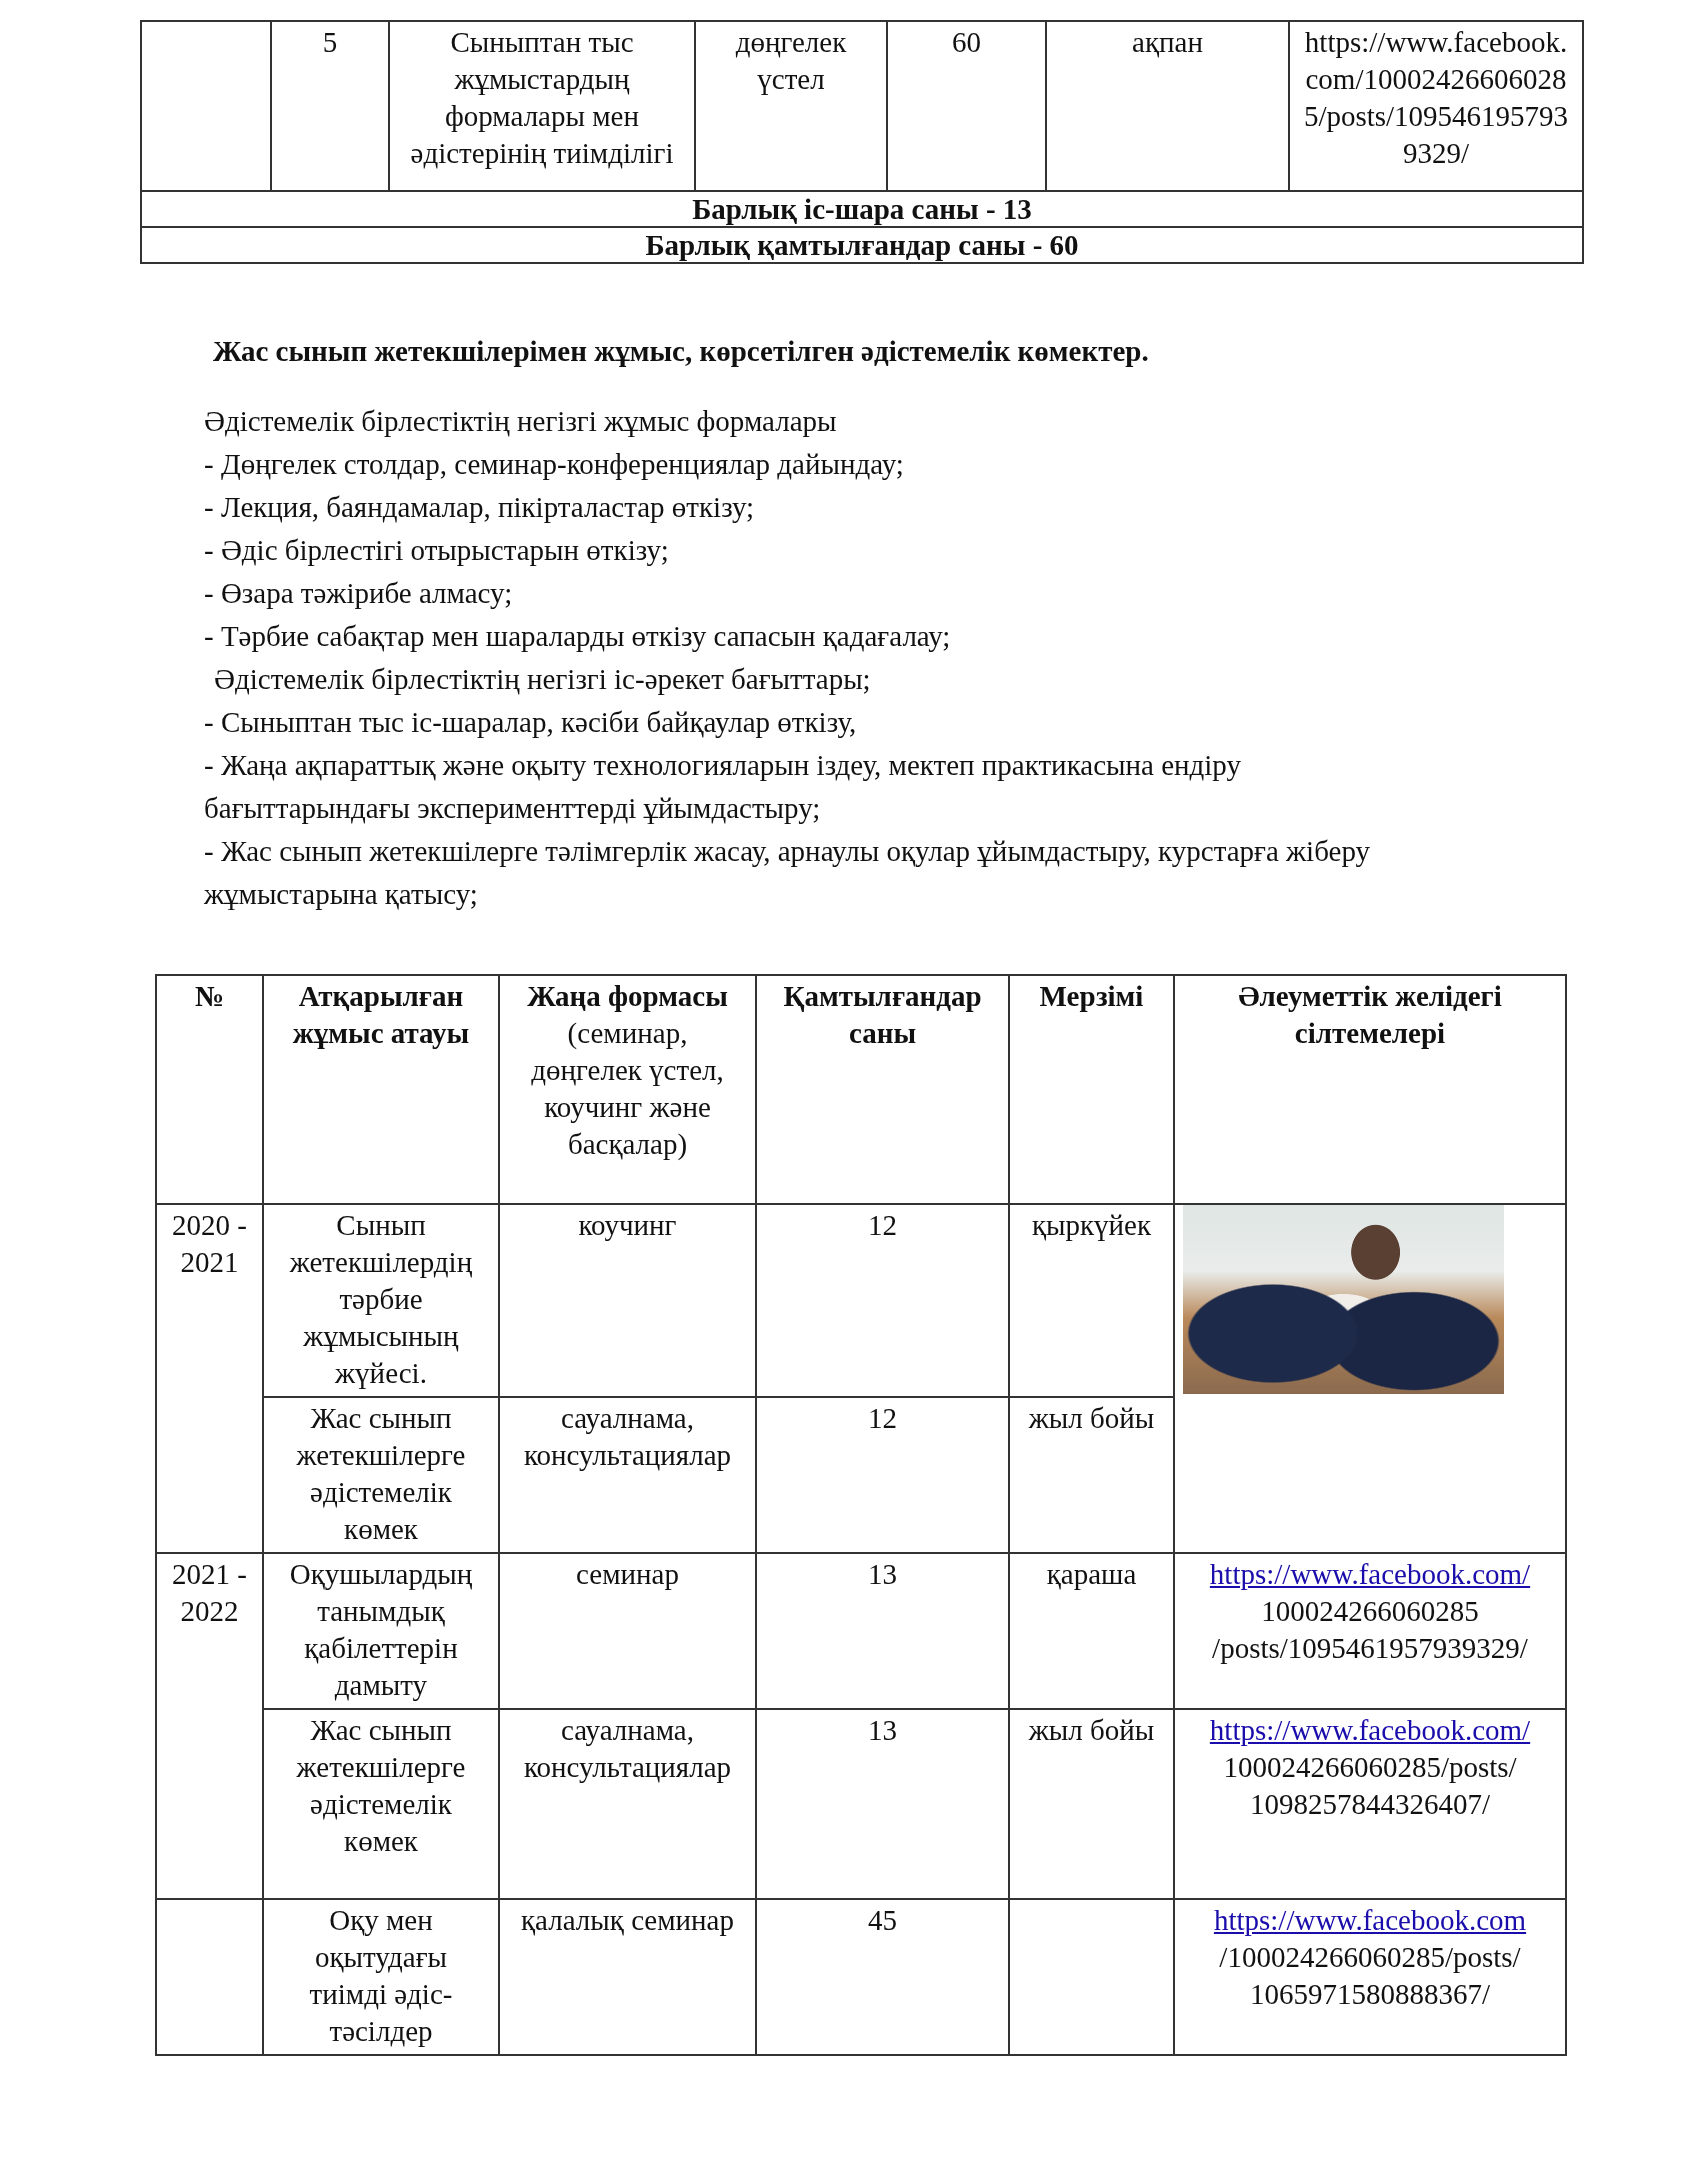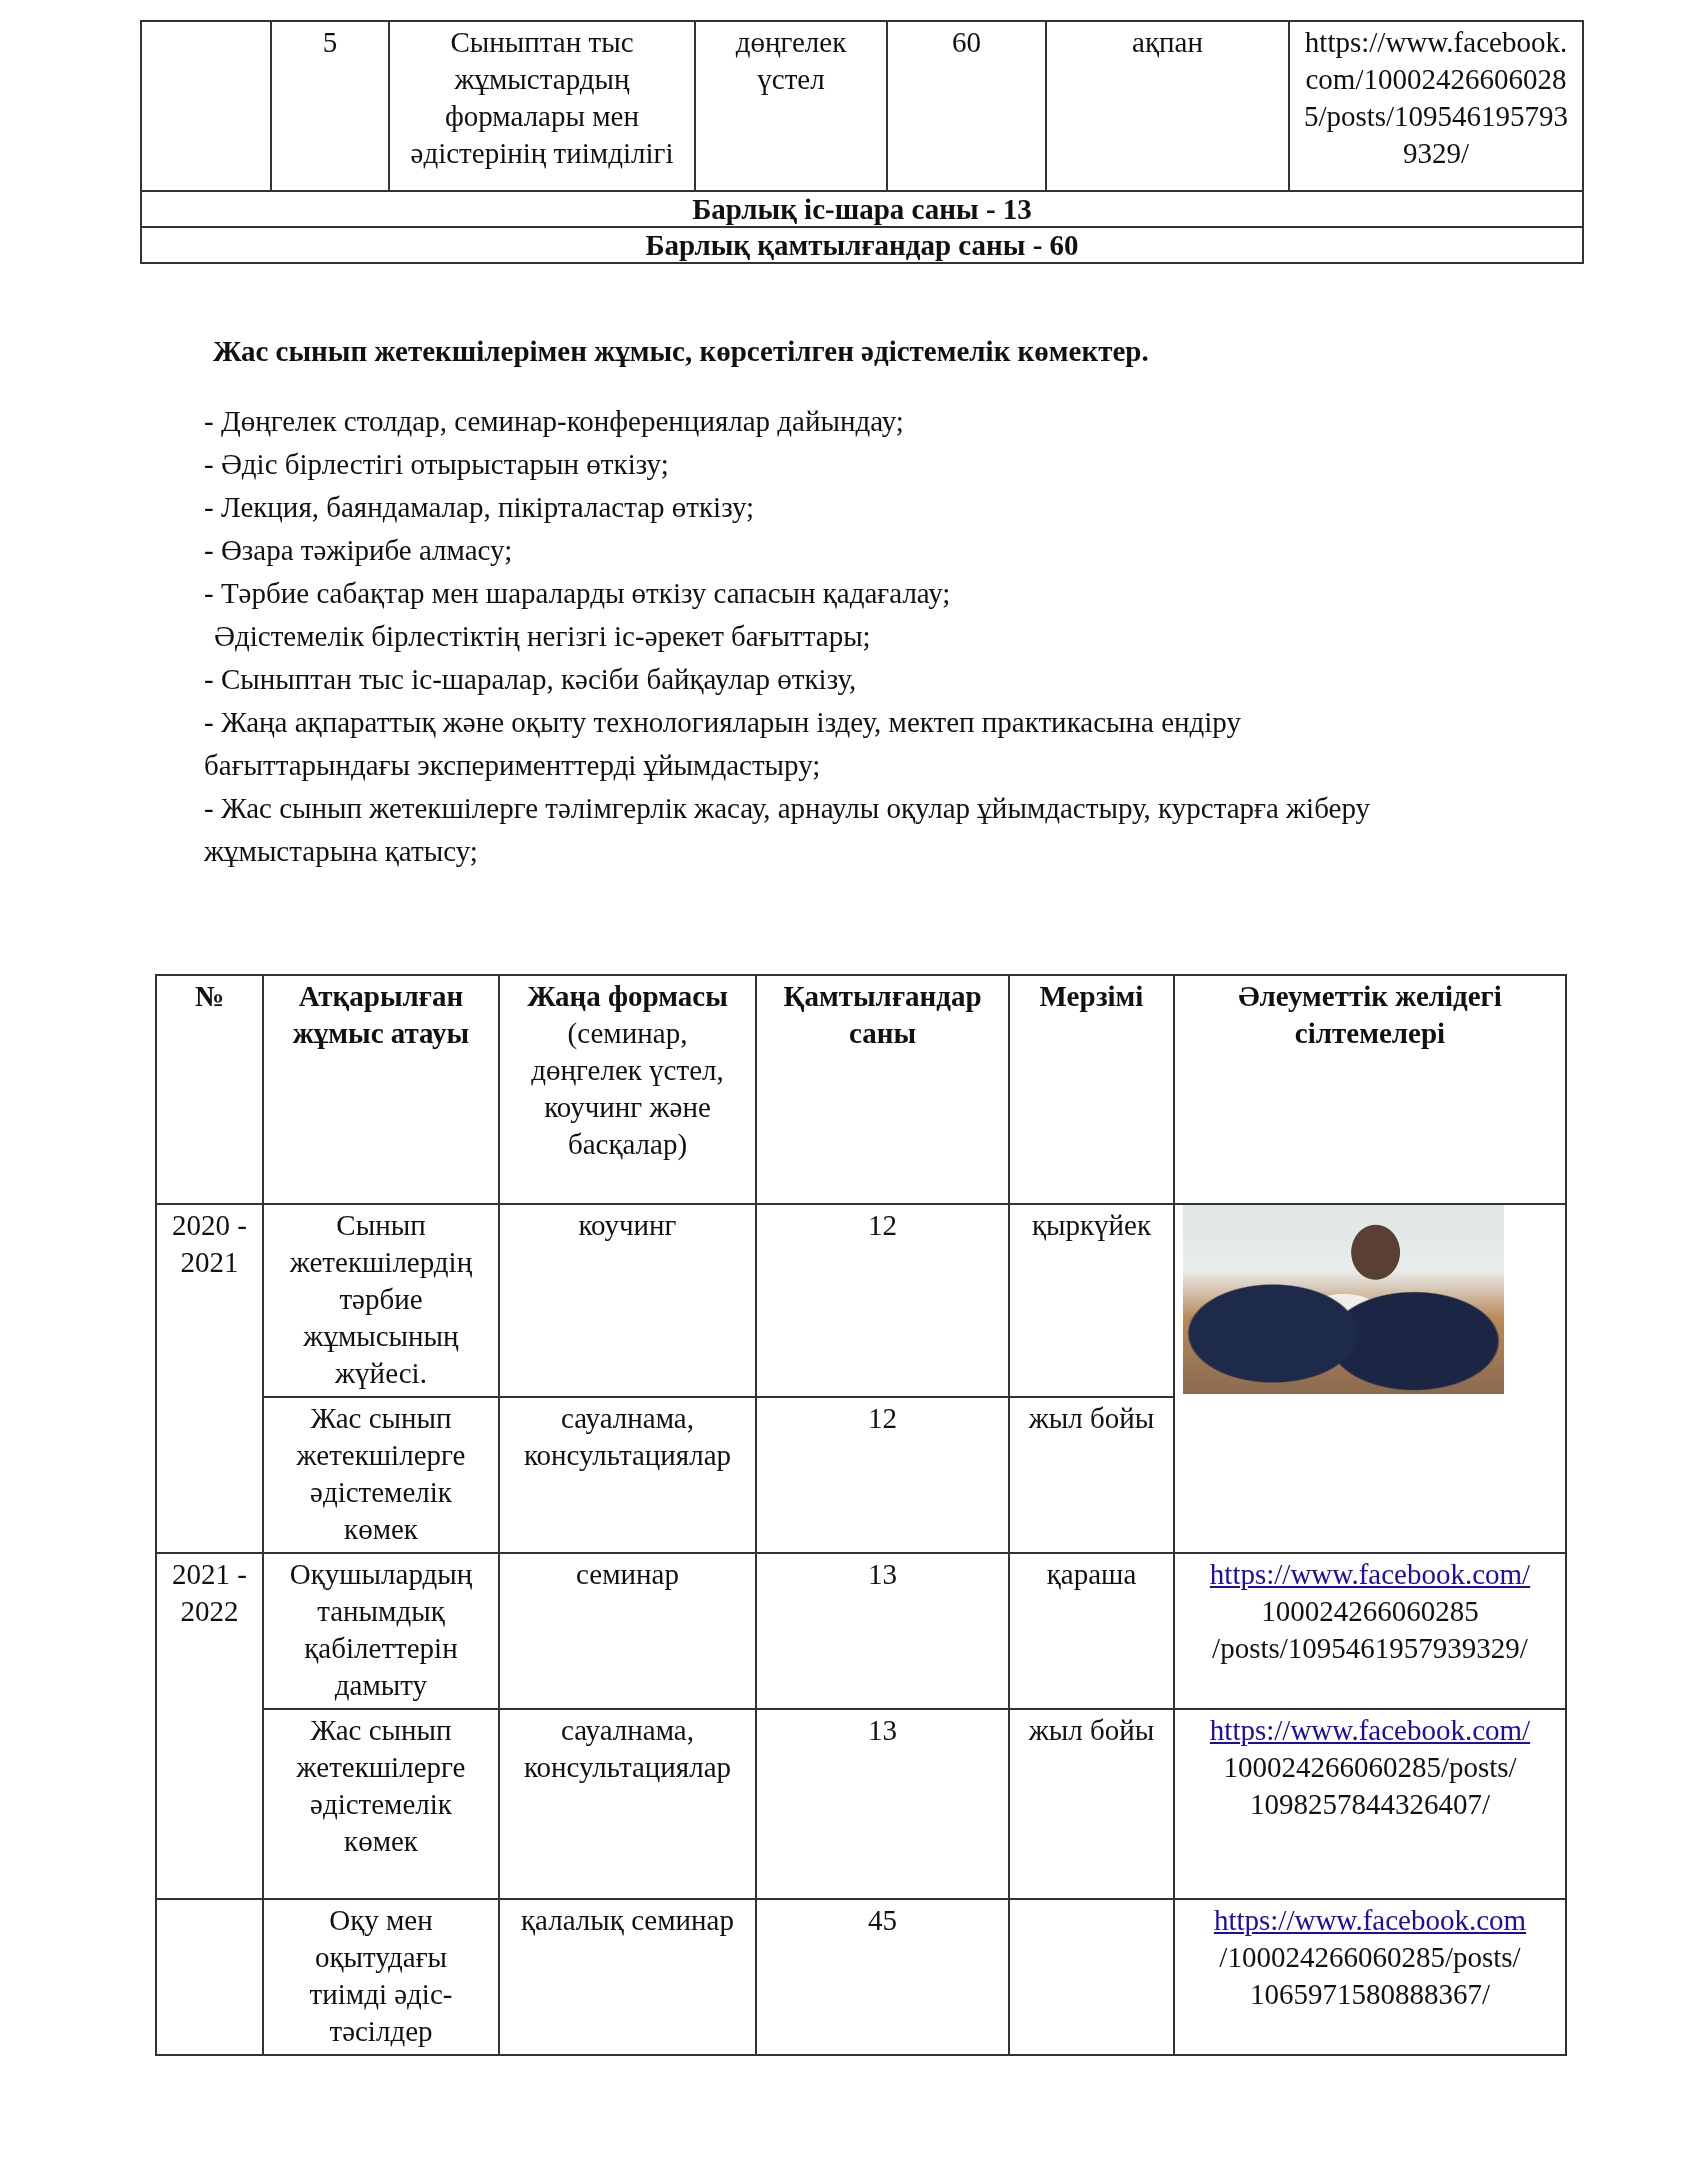--- a/index.html
+++ b/index.html
@@ -65,23 +65,24 @@
   </tr>
   <tr class="tot">
     <td colspan="7" class="b">Барлық қамтылғандар саны - 60</td>
   </tr>
 </tbody>
   </table>
 
 <div id="heading">Жас сынып жетекшілерімен  жұмыс, көрсетілген әдістемелік көмектер.</div>
 
 <div id="list">
+  <div>Әдістемелік бірлестіктің негізгі жұмыс формалары</div>
   <div>- Дөңгелек столдар, семинар-конференциялар дайындау;</div>
+  <div>- Лекция, баяндамалар, пікірталастар өткізу;</div>
   <div>- Әдіс бірлестігі отырыстарын өткізу;</div>
-  <div>- Лекция, баяндамалар, пікірталастар өткізу;</div>
   <div>- Өзара тәжірибе алмасу;</div>
   <div>- Тәрбие сабақтар мен шараларды өткізу сапасын қадағалау;</div>
   <div class="indent">Әдістемелік бірлестіктің негізгі іс-әрекет бағыттары;</div>
   <div>- Сыныптан тыс іс-шаралар, кәсіби байқаулар өткізу,</div>
   <div>- Жаңа ақпараттық және оқыту технологияларын іздеу, мектеп практикасына ендіру</div>
   <div>бағыттарындағы эксперименттерді ұйымдастыру;</div>
   <div>- Жас сынып жетекшілерге тәлімгерлік жасау, арнаулы оқулар ұйымдастыру, курстарға жіберу</div>
   <div>жұмыстарына қатысу;</div>
 </div>
 

